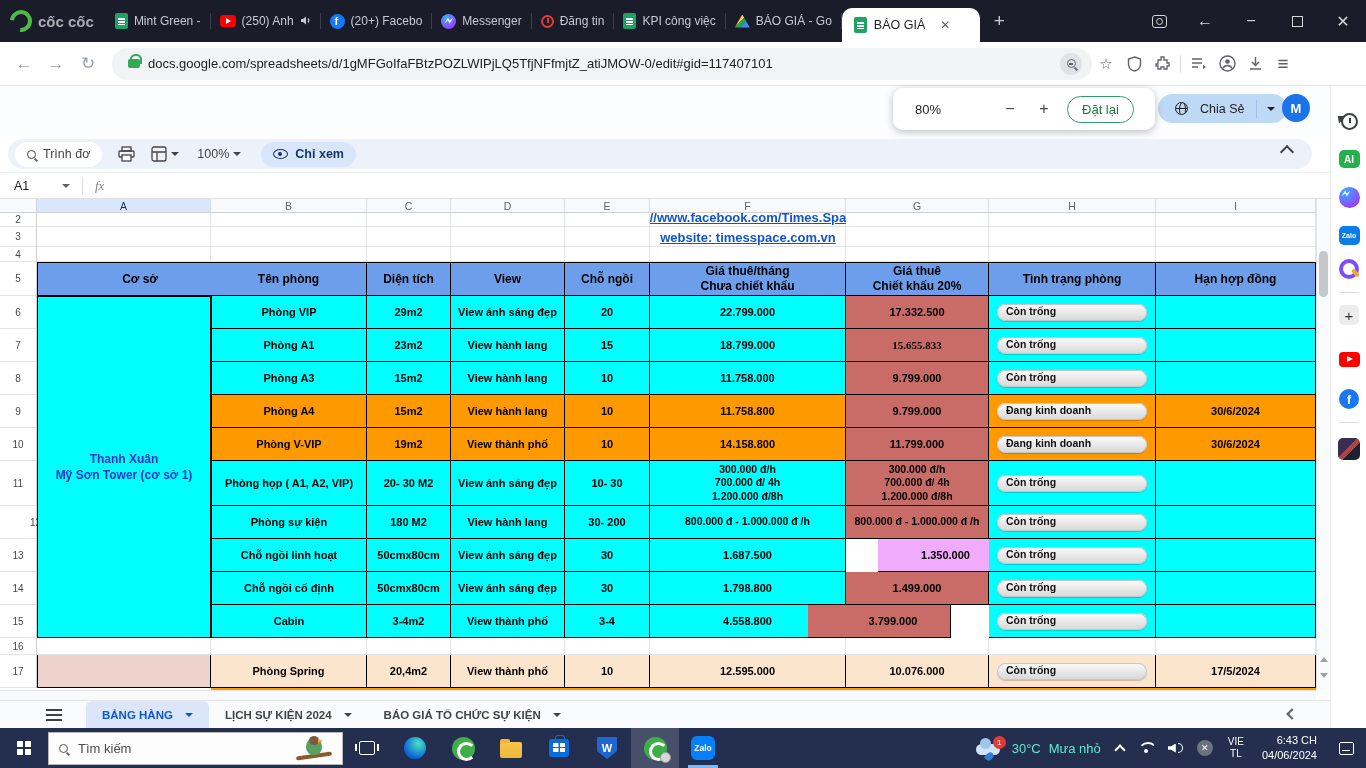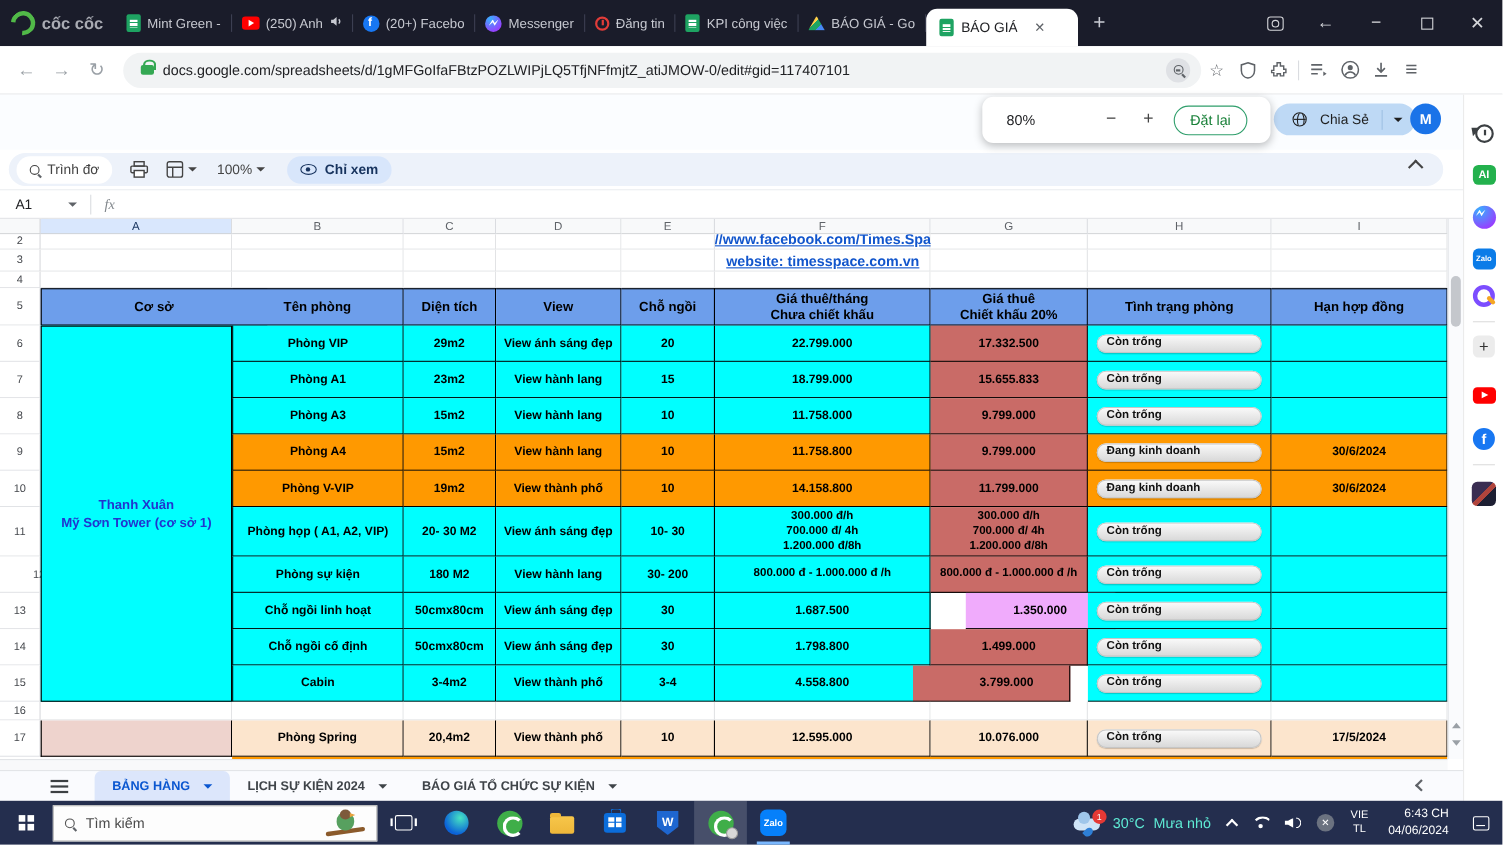--- a/index.html
+++ b/index.html
@@ -429,21 +429,21 @@
     <div class="dcell" style="left: 650px; top: 97px; width: 196px; height: 33px; background: rgb(0, 255, 255);">22.799.000</div>
     <div class="dcell" style="left: 846px; top: 97px; width: 143px; height: 33px; background: rgb(201, 107, 103);">17.332.500</div>
     <div class="dcell hstat" style="left: 989px; top: 97px; width: 167px; height: 33px; background: rgb(0, 255, 255);"><div class="pill">Còn trống</div></div>
     <div class="dcell" style="left: 1156px; top: 97px; width: 160px; height: 33px; background: rgb(0, 255, 255);"></div>
     <div class="gut" style="left: 0px; top: 130px; width: 37px; height: 33px;">7</div>
     <div class="dcell bl" style="left: 211px; top: 130px; width: 156px; height: 33px; background: rgb(0, 255, 255);">Phòng A1</div>
     <div class="dcell" style="left: 367px; top: 130px; width: 84px; height: 33px; background: rgb(0, 255, 255);">23m2</div>
     <div class="dcell" style="left: 451px; top: 130px; width: 114px; height: 33px; background: rgb(0, 255, 255);">View hành lang</div>
     <div class="dcell" style="left: 565px; top: 130px; width: 85px; height: 33px; background: rgb(0, 255, 255);">15</div>
     <div class="dcell" style="left: 650px; top: 130px; width: 196px; height: 33px; background: rgb(0, 255, 255);">18.799.000</div>
-    <div class="dcell" style="left: 846px; top: 130px; width: 143px; height: 33px; background: rgb(201, 107, 103);">15.655.833</div>
+    <div class="dcell" style="left: 846px; top: 130px; width: 143px; height: 33px; background: rgb(201, 107, 103); font-family: Liberation Serif, serif;">15.655.833</div>
     <div class="dcell hstat" style="left: 989px; top: 130px; width: 167px; height: 33px; background: rgb(0, 255, 255);"><div class="pill">Còn trống</div></div>
     <div class="dcell" style="left: 1156px; top: 130px; width: 160px; height: 33px; background: rgb(0, 255, 255);"></div>
     <div class="gut" style="left: 0px; top: 163px; width: 37px; height: 33px;">8</div>
     <div class="dcell bl" style="left: 211px; top: 163px; width: 156px; height: 33px; background: rgb(0, 255, 255);">Phòng A3</div>
     <div class="dcell" style="left: 367px; top: 163px; width: 84px; height: 33px; background: rgb(0, 255, 255);">15m2</div>
     <div class="dcell" style="left: 451px; top: 163px; width: 114px; height: 33px; background: rgb(0, 255, 255);">View hành lang</div>
     <div class="dcell" style="left: 565px; top: 163px; width: 85px; height: 33px; background: rgb(0, 255, 255);">10</div>
     <div class="dcell" style="left: 650px; top: 163px; width: 196px; height: 33px; background: rgb(0, 255, 255);">11.758.000</div>
     <div class="dcell" style="left: 846px; top: 163px; width: 143px; height: 33px; background: rgb(201, 107, 103);">9.799.000</div>
     <div class="dcell hstat" style="left: 989px; top: 163px; width: 167px; height: 33px; background: rgb(0, 255, 255);"><div class="pill">Còn trống</div></div>
@@ -505,21 +505,21 @@
     <div class="dcell" style="left: 650px; top: 373px; width: 196px; height: 33px; background: rgb(0, 255, 255);">1.798.800</div>
     <div class="dcell" style="left: 846px; top: 373px; width: 143px; height: 33px; background: rgb(201, 107, 103);">1.499.000</div>
     <div class="dcell hstat" style="left: 989px; top: 373px; width: 167px; height: 33px; background: rgb(0, 255, 255);"><div class="pill">Còn trống</div></div>
     <div class="dcell" style="left: 1156px; top: 373px; width: 160px; height: 33px; background: rgb(0, 255, 255);"></div>
     <div class="gut" style="left: 0px; top: 406px; width: 37px; height: 33px;">15</div>
     <div class="dcell bl" style="left: 211px; top: 406px; width: 156px; height: 33px; background: rgb(0, 255, 255);">Cabin</div>
     <div class="dcell" style="left: 367px; top: 406px; width: 84px; height: 33px; background: rgb(0, 255, 255);">3-4m2</div>
     <div class="dcell" style="left: 451px; top: 406px; width: 114px; height: 33px; background: rgb(0, 255, 255);">View thành phố</div>
     <div class="dcell" style="left: 565px; top: 406px; width: 85px; height: 33px; background: rgb(0, 255, 255);">3-4</div>
     <div class="dcell" style="left: 650px; top: 406px; width: 196px; height: 33px; background: rgb(0, 255, 255);">4.558.800</div>
-    <div class="dcell" style="left: 830px; top: 406px; width: 143px; height: 33px; background: rgb(201, 107, 103); padding-left: 28px;">3.799.000</div>
+    <div class="dcell" style="left: 808px; top: 406px; width: 143px; height: 33px; background: rgb(201, 107, 103); padding-left: 28px;">3.799.000</div>
     <div class="dcell hstat" style="left: 989px; top: 406px; width: 167px; height: 33px; background: rgb(0, 255, 255);"><div class="pill">Còn trống</div></div>
     <div class="dcell" style="left: 1156px; top: 406px; width: 160px; height: 33px; background: rgb(0, 255, 255);"></div>
     <div class="gut" style="left: 0px; top: 439px; width: 37px; height: 17px;">16</div>
     <div class="precell" style="left: 37px; top: 439px; width: 174px; height: 17px;"></div>
     <div class="precell" style="left: 211px; top: 439px; width: 156px; height: 17px;"></div>
     <div class="precell" style="left: 367px; top: 439px; width: 84px; height: 17px;"></div>
     <div class="precell" style="left: 451px; top: 439px; width: 114px; height: 17px;"></div>
     <div class="precell" style="left: 565px; top: 439px; width: 85px; height: 17px;"></div>
     <div class="precell" style="left: 650px; top: 439px; width: 196px; height: 17px;"></div>
     <div class="precell" style="left: 846px; top: 439px; width: 143px; height: 17px;"></div>

